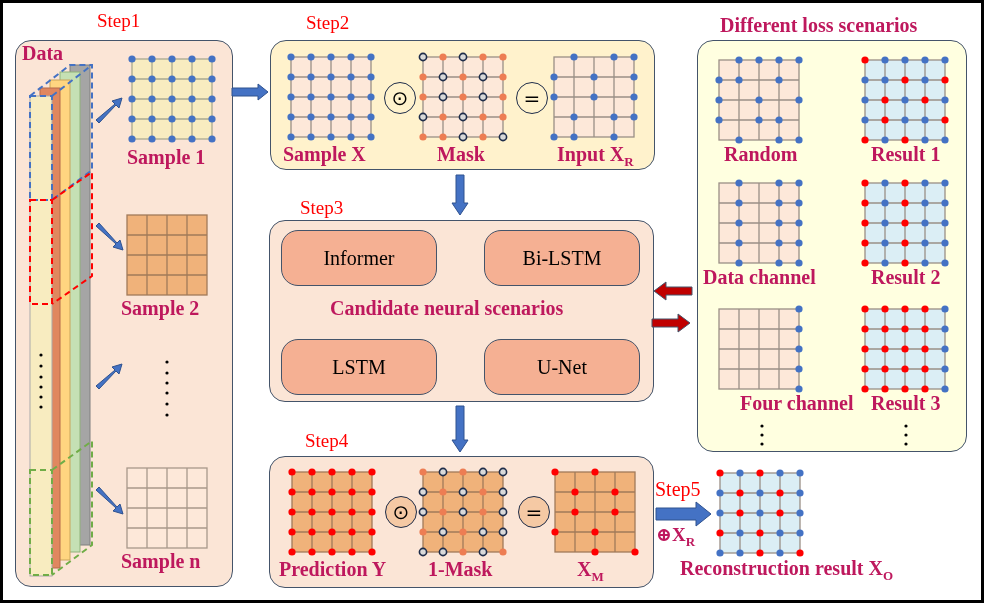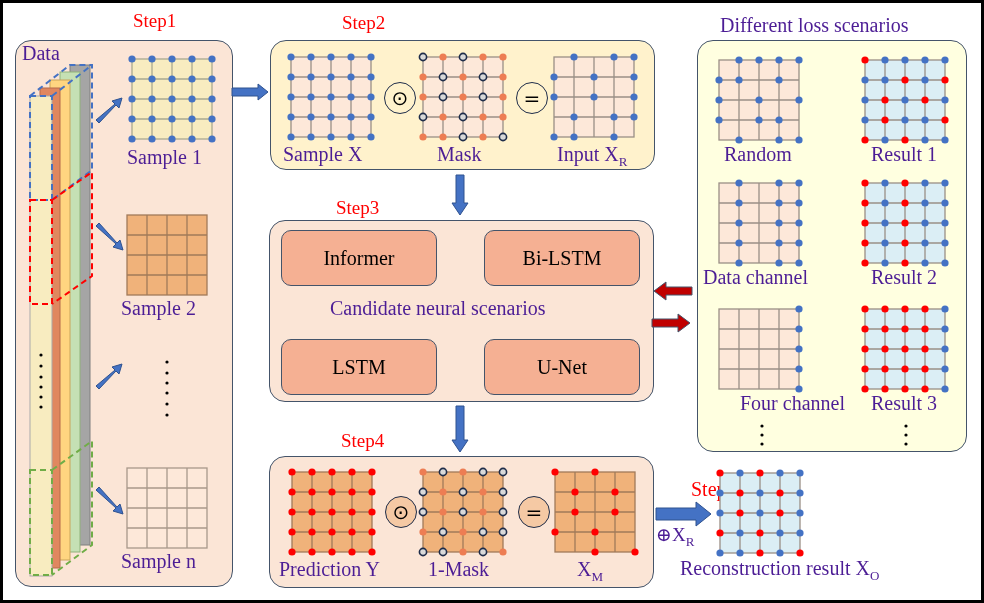--- a/index.html
+++ b/index.html
@@ -1,23 +1,23 @@
 <!DOCTYPE html>
 <html><head>
 <meta charset="utf-8">
 <style>
   html,body{margin:0;padding:0;background:#fff;}
   body{width:984px;height:603px;position:relative;overflow:hidden;font-family:"Liberation Serif","DejaVu Serif",serif;}
   #frame{position:absolute;left:0;top:0;width:978px;height:597px;border:3px solid #000;background:#fff;}
-  .abs{position:absolute;margin-left:36px;}
+  .abs{position:absolute;}
   .step{color:#ff0000;font-size:19px;}
   .panel{position:absolute;border:1.5px solid #44546a;border-radius:16px;}
-  .lbl{position:absolute;font-size:20px;color:#4c1d95;white-space:nowrap;}
+  .lbl{position:absolute;font-size:20px;color:#be185d;white-space:nowrap;font-weight:bold;}
   .sub{font-size:13px;vertical-align:-5px;}
-  .nnbox{position:absolute;width:154px;height:54px;background:#f8b195;background:#f5b093;border:1.5px solid #44546a;border-radius:10px;display:flex;align-items:center;justify-content:center;font-size:20px;}
+  .nnbox{position:absolute;width:154px;height:54px;background:#f8b195;background:#f5b093;border:1.5px solid #44546a;border-radius:17px;display:flex;align-items:center;justify-content:center;font-size:20px;}
   svg{position:absolute;overflow:visible;}
   .op{position:absolute;width:30px;height:30px;border:1.5px solid #1f2d4a;border-radius:50%;display:flex;align-items:center;justify-content:center;font-size:20px;font-family:"DejaVu Sans",sans-serif;}
 </style>
 </head>
 <body>
 
 <div id="frame"></div>
 
 <div class="abs step" style="left:97px;top:10px;">Step1</div>
 <div class="panel" style="left:15px;top:40px;width:216px;height:545px;background:#fbe5d6;"></div>

